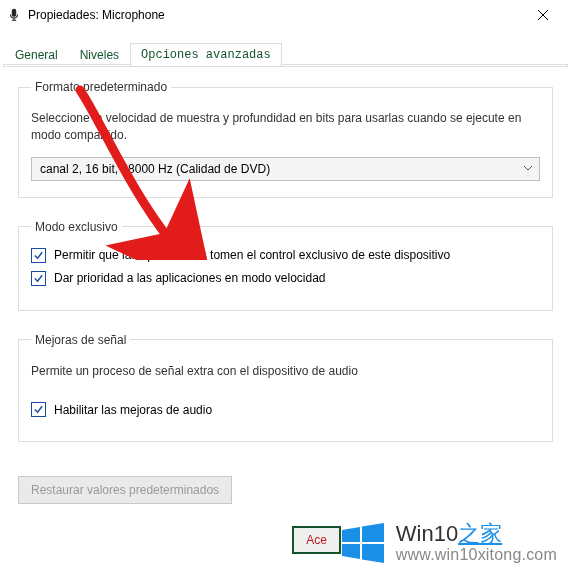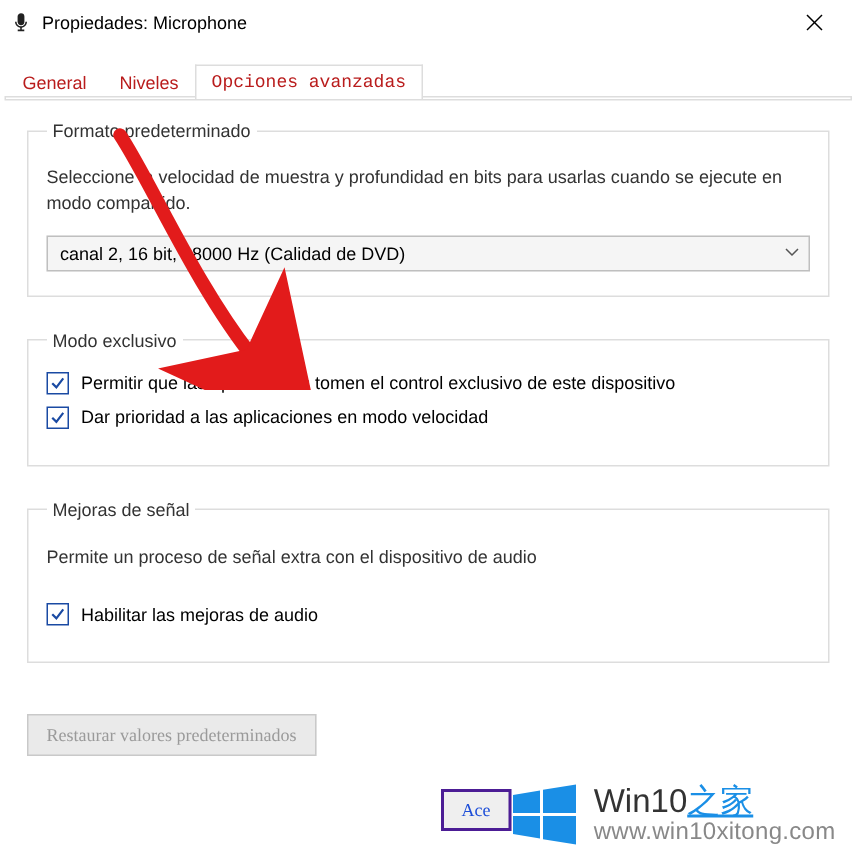--- a/index.html
+++ b/index.html
@@ -51,21 +51,21 @@
     box-shadow: 0 0 0 1px #ddd;
     z-index:0;
   }
   .tab {
     padding: 4px 10px;
     border: 1px solid transparent;
     border-bottom: none;
     position: relative;
     z-index:1;
     background: transparent;
-    color:#b91c1c;
+    color:#14532d;
   }
   .tab.active {
     border-color: #ddd;
     background: #fff;
     z-index:2;
     font-family:Liberation Mono, monospace;
   }
   .body {
     padding: 14px 18px 0 18px;
   }
@@ -119,32 +119,32 @@
     left:0;
   }
   .btn {
     display:inline-flex;
     align-items:center;
     justify-content:center;
     border:1px solid #c9c9c9;
     background:#eaeaea;
     color:#9a9a9a;
     padding:6px 12px;
-    font-family:Liberation Serif, serif;
+    font-family:Liberation Sans, sans-serif;
     font-size:12px;
     height:28px;
   }
   .bottom-bar{
     position:absolute;
     bottom:22px;
     right:18px;
   }
   .btn.ok{
-    border:2px solid #4c1d95;
-    color:#1d4ed8;
+    border:2px solid #14532d;
+    color:#b91c1c;
     background:#efefef;
     padding:5px 12px;
   }
   
   .arrow-overlay{
     position:absolute;
     pointer-events:none;
     left:60px;
     top:80px;
     width:200px;

